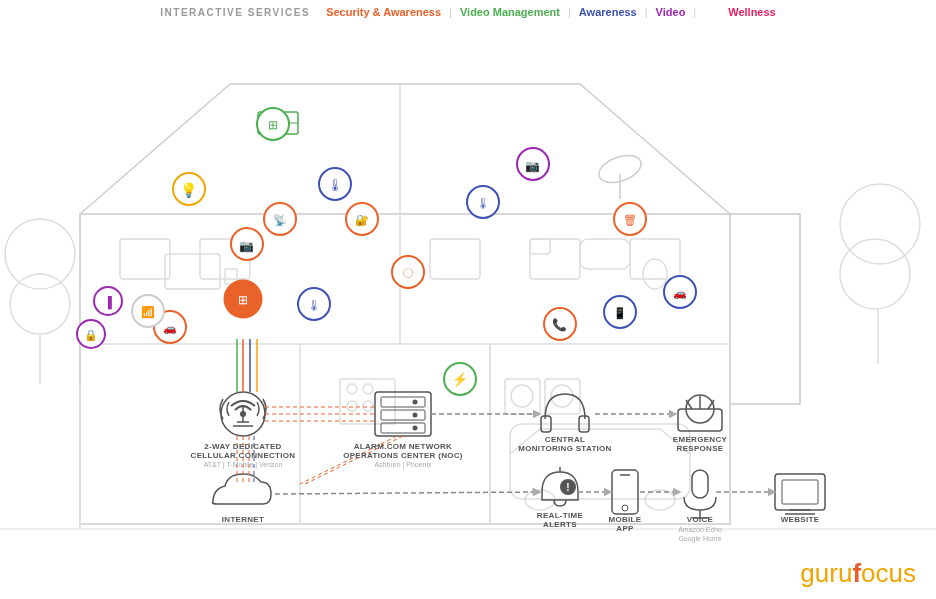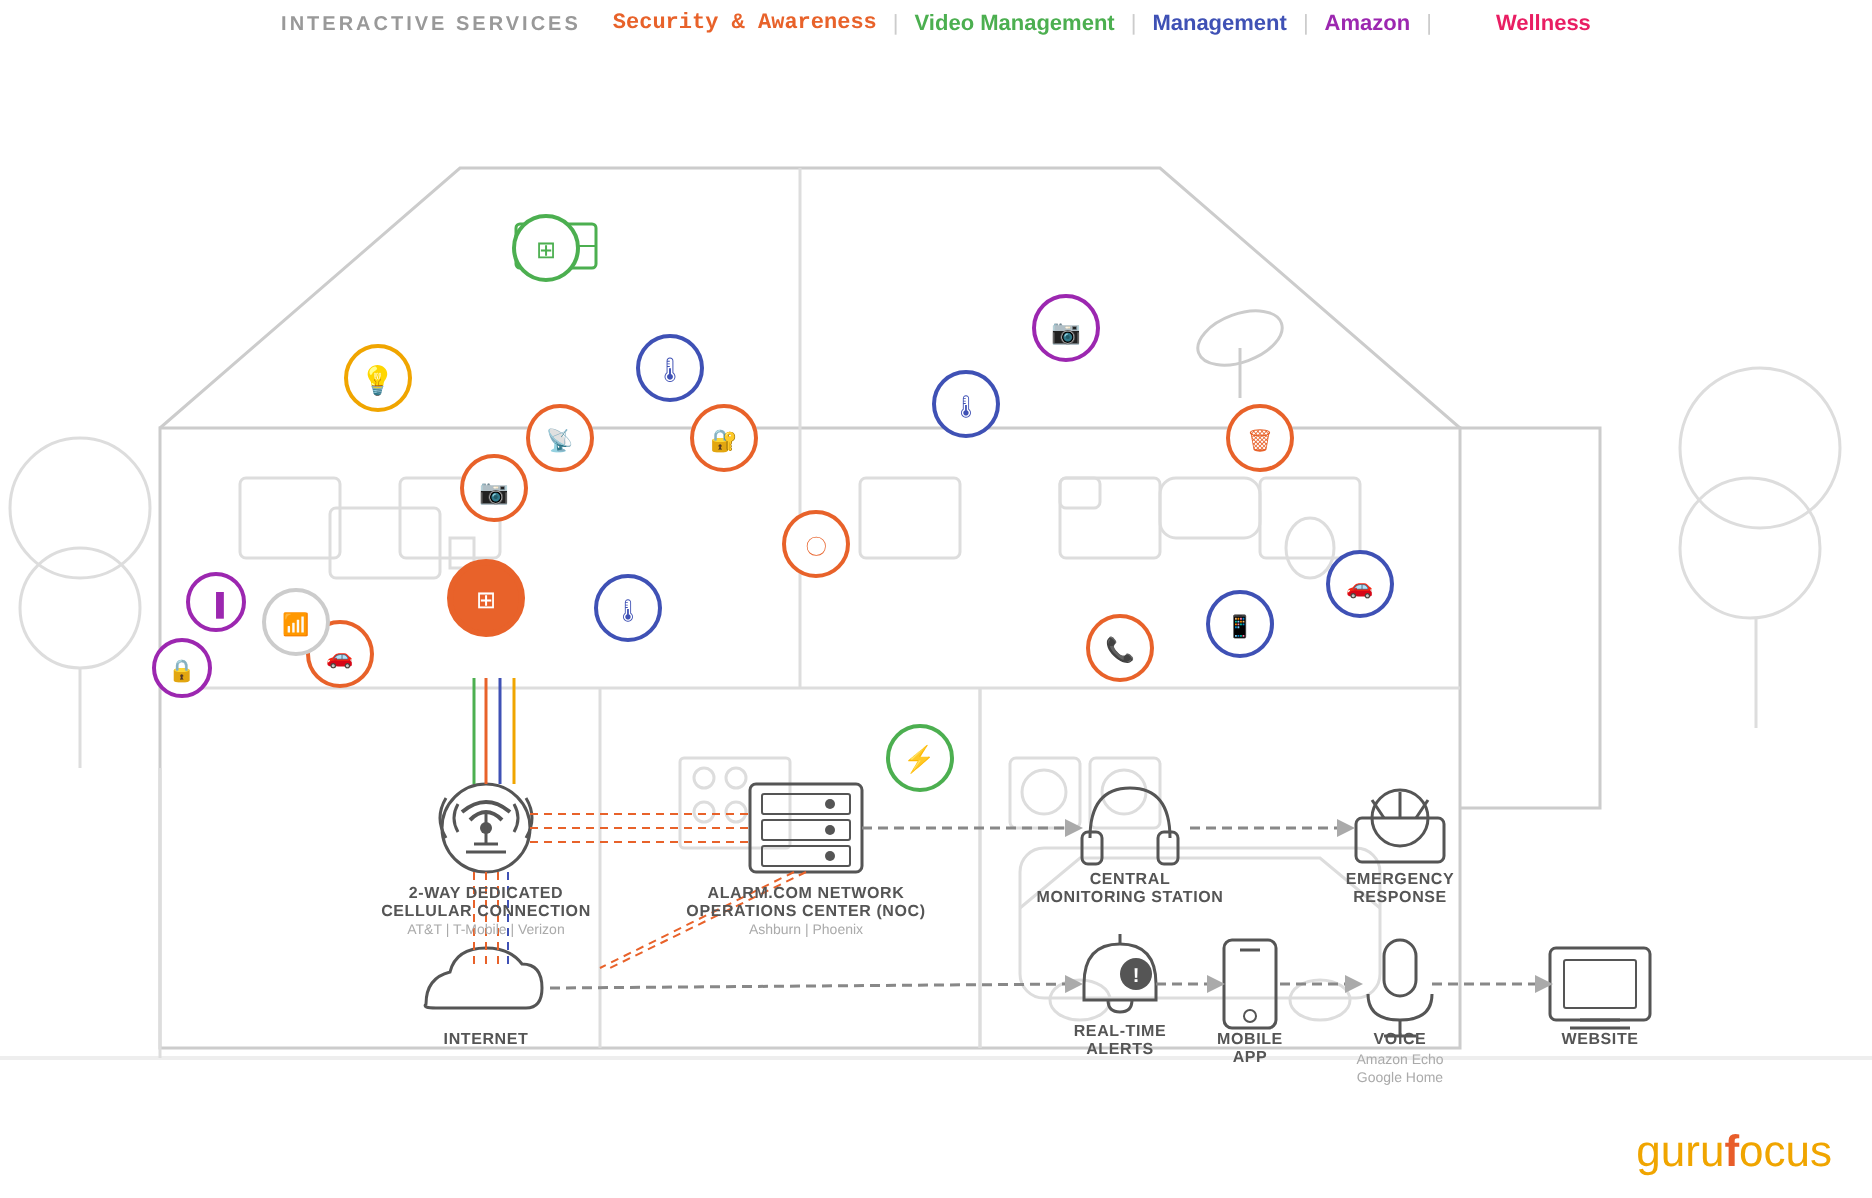--- a/index.html
+++ b/index.html
@@ -28,59 +28,59 @@
       z-index: 100;
     }
     #top-nav .brand {
       color: #999;
       letter-spacing: 1.5px;
       font-size: 10px;
       font-weight: bold;
       margin-right: 8px;
     }
     #top-nav .sep { color: #ccc; }
-    #top-nav .nav-security { color: #e8622a; font-weight: bold; font-family: Liberation Mono, monospace; }
+    #top-nav .nav-security { color: #e8622a; font-weight: bold; }
     #top-nav .nav-energy { color: #4caf50; font-weight: bold; }
     #top-nav .nav-automation { color: #3f51b5; font-weight: bold; }
     #top-nav .nav-video { color: #9c27b0; font-weight: bold; }
     #top-nav .nav-wellness { color: #e91e63; font-weight: bold; padding-left: 24px; }
 
     
     #main-area {
       position: absolute;
       top: 24px;
       left: 0;
       width: 936px;
       height: 575px;
     }
 
     
     #gurufocus-logo {
       position: absolute;
       bottom: 10px;
       right: 20px;
-      font-size: 22px;
+      font-size: 26px;
       font-weight: 300;
     }
     #gurufocus-logo .guru { color: #f0a500; }
     #gurufocus-logo .f { color: #e85d2a; font-weight: bold; }
     #gurufocus-logo .ocus { color: #f0a500; }
   </style>
 </head>
 <body>
 
 <div id="top-nav">
   <span class="brand">INTERACTIVE SERVICES</span>
   <span class="nav-security">Security &amp; Awareness</span>
   <span class="sep">|</span>
   <span class="nav-energy">Video Management</span>
   <span class="sep">|</span>
-  <span class="nav-automation">Management</span>
+  <span class="nav-automation">Awareness</span>
   <span class="sep">|</span>
-  <span class="nav-video">Amazon</span>
+  <span class="nav-video">Video</span>
   <span class="sep">|</span>
   <span class="nav-wellness">Wellness</span>
 </div>
 
 <div id="main-area">
 <svg width="936" height="575" viewBox="0 0 936 575" xmlns="http://www.w3.org/2000/svg">
   <defs>
     <marker id="arrow" markerWidth="6" markerHeight="6" refX="3" refY="3" orient="auto">
       <path d="M0,0 L0,6 L6,3 z" fill="#aaa"></path>
     </marker>

